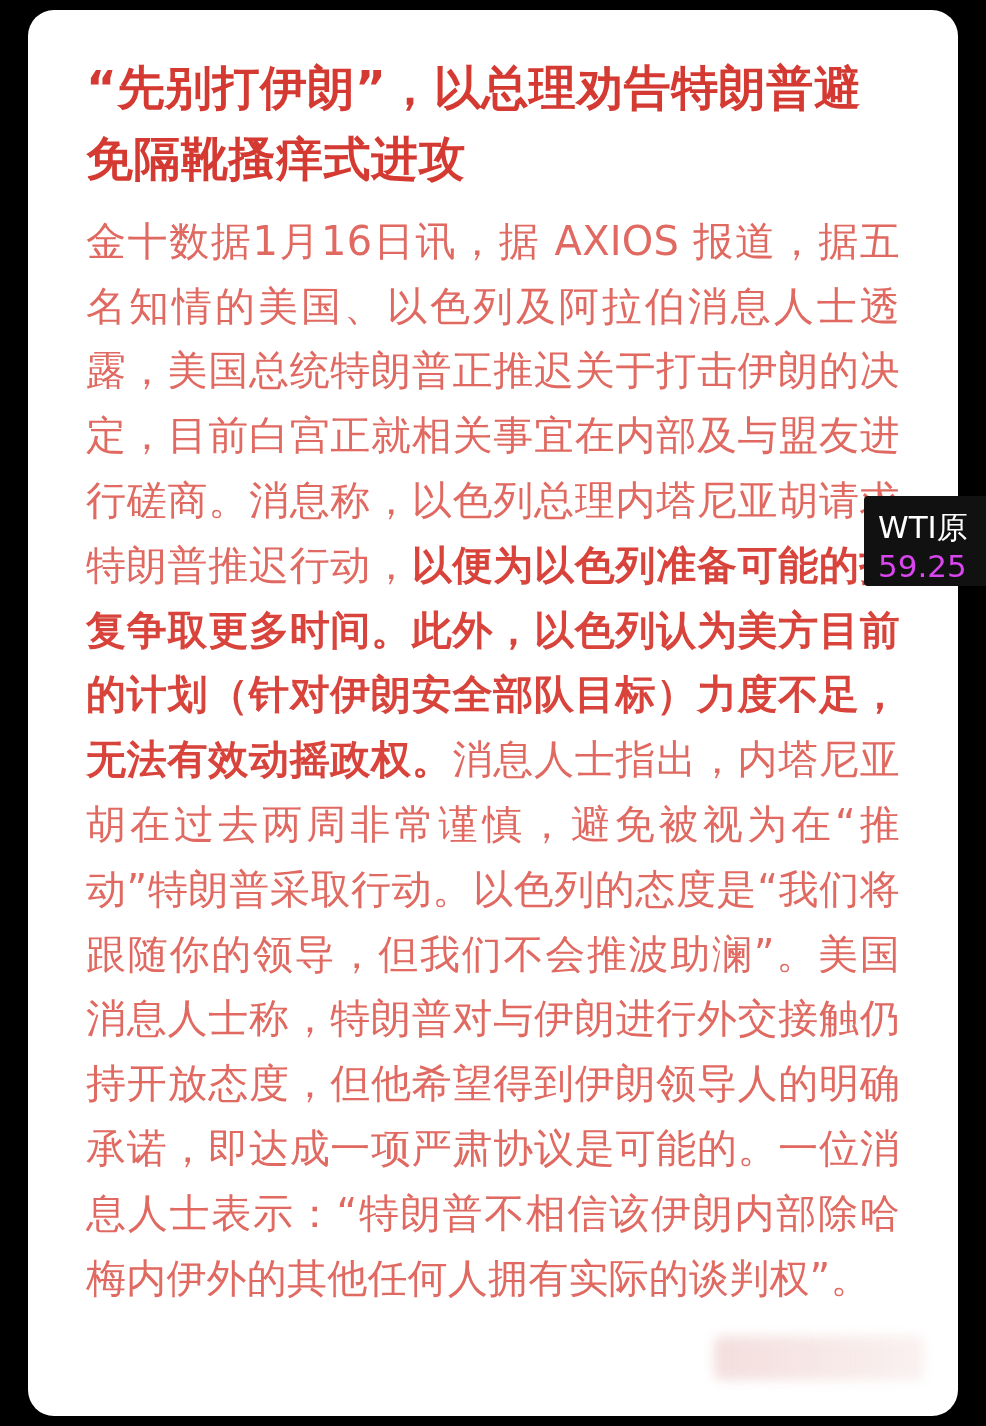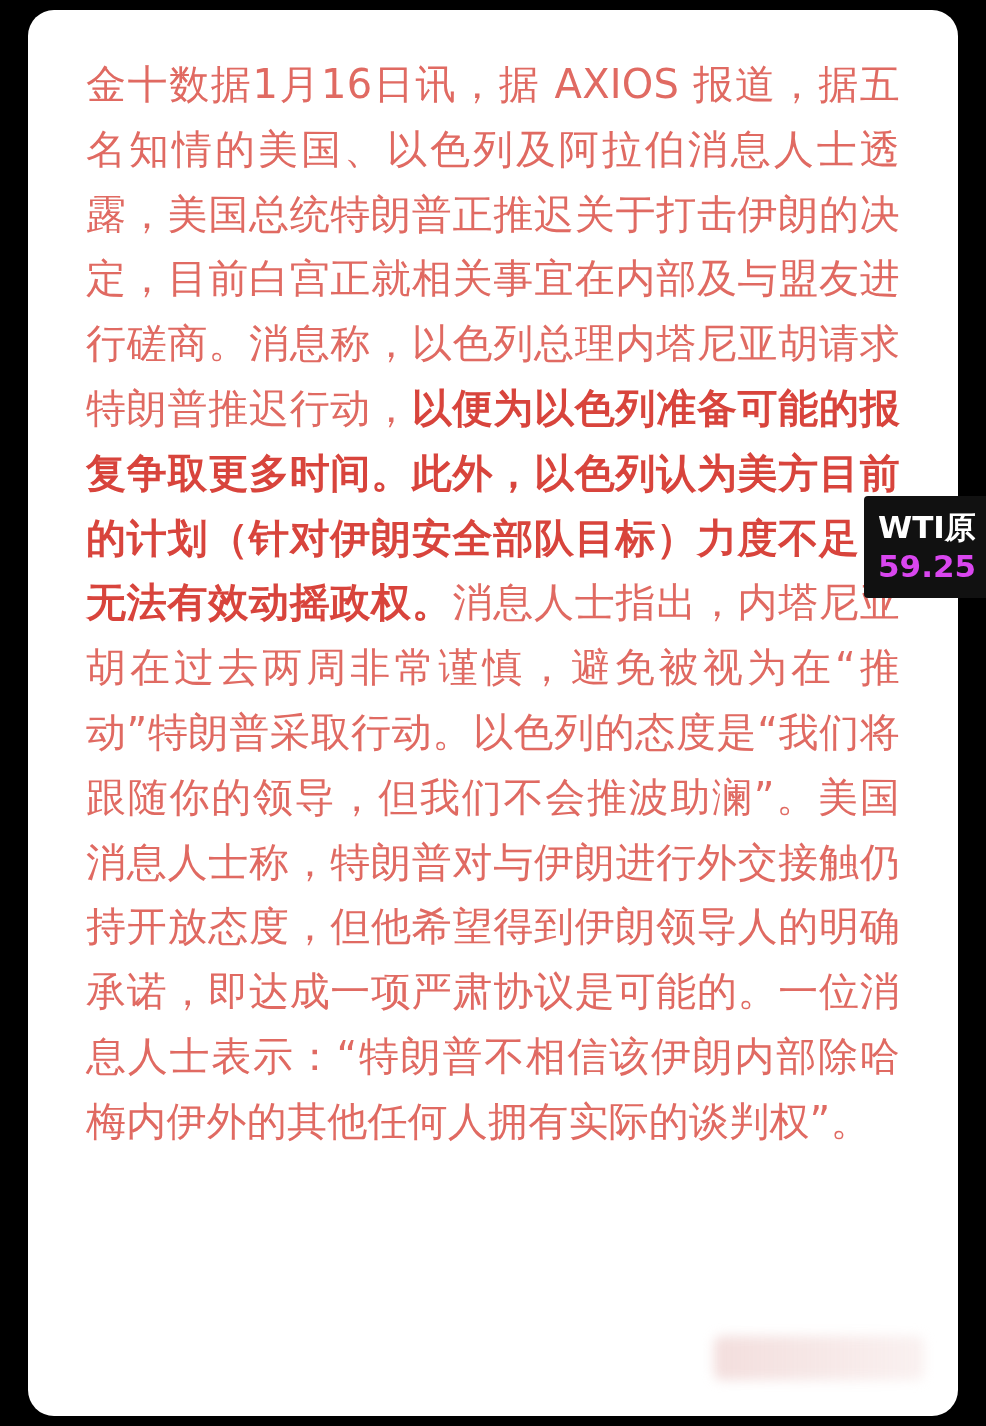--- a/index.html
+++ b/index.html
@@ -65,25 +65,24 @@
     font-weight: bold;
   }
 
   
   .ticker {
     position: absolute;
     right: 0px;
     top: 496px;
     width: 122px;
     background: #111111;
-    padding: 12px 0 12px 14px;
+    padding: 12px 0 0 14px;
     box-sizing: border-box;
     border-radius: 4px 0 0 4px;
     overflow: hidden;
-    font-weight: bold;
   }
   .ticker-name {
     color: #ffffff;
     font-size: 31px;
     line-height: 1.25;
     white-space: nowrap;
     font-family: "DejaVu Sans", "Liberation Sans", sans-serif;
   }
   .ticker-value {
     color: #d946ef;
@@ -106,20 +105,21 @@
   }
 </style>
 </head>
 <body>
 
 <div class="screen">
 
   <div class="card">
     <div class="article">
 
+      <h1 class="headline">“先别打伊朗”，以总理劝告特朗普避免隔靴搔痒式进攻</h1>
 
       <p class="body-text"><span>金十数据1月16日讯，据 AXIOS 报道，据五名知情的美国、以色列及阿拉伯消息人士透露，美国总统特朗普正推迟关于打击伊朗的决定，目前白宫正就相关事宜在内部及与盟友进行磋商。消息称，以色列总理内塔尼亚胡请求特朗普推迟行动，</span><span class="em">以便为以色列准备可能的报复争取更多时间。此外，以色列认为美方目前的计划（针对伊朗安全部队目标）力度不足，无法有效动摇政权。</span><span>消息人士指出，内塔尼亚胡在过去两周非常谨慎，避免被视为在“推动”特朗普采取行动。以色列的态度是“我们将跟随你的领导，但我们不会推波助澜”。美国消息人士称，特朗普对与伊朗进行外交接触仍持开放态度，但他希望得到伊朗领导人的明确承诺，即达成一项严肃协议是可能的。一位消息人士表示：“特朗普不相信该伊朗内部除哈梅内伊外的其他任何人拥有实际的谈判权”。</span></p>
 
     </div>
 
     <div class="watermark"></div>
   </div>
 
   <div class="ticker">
     <div class="ticker-name">WTI原</div>

